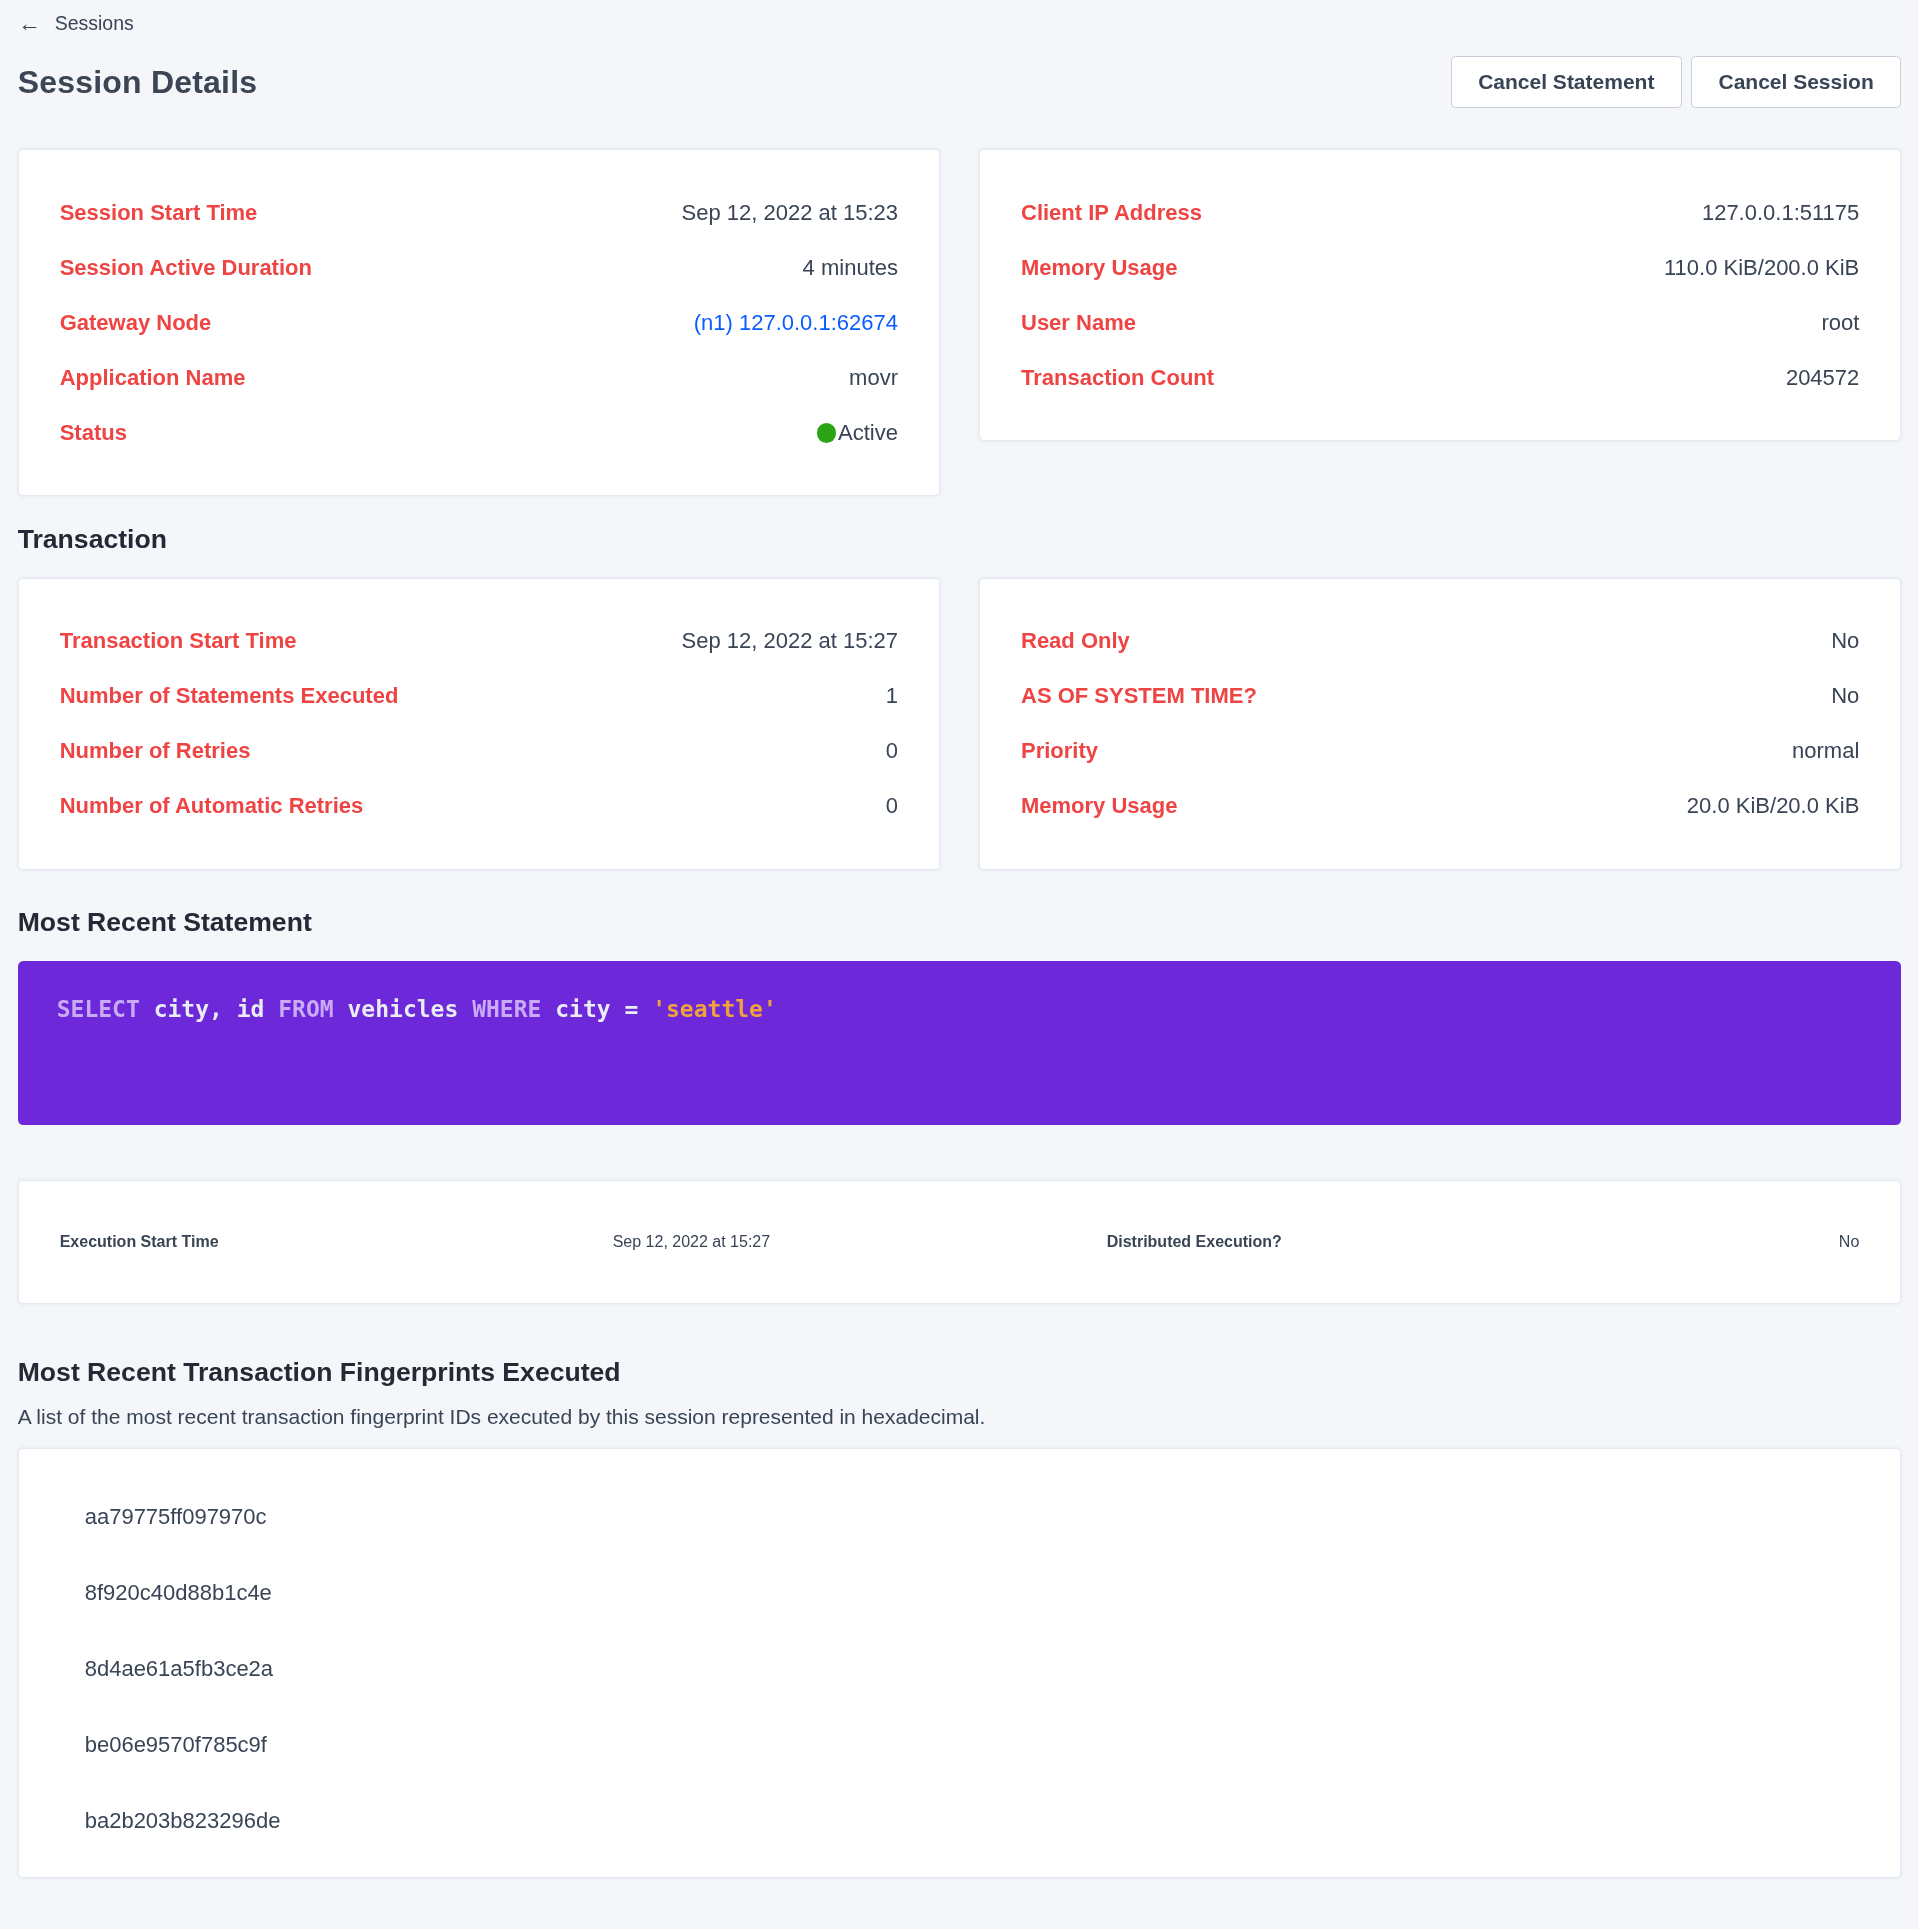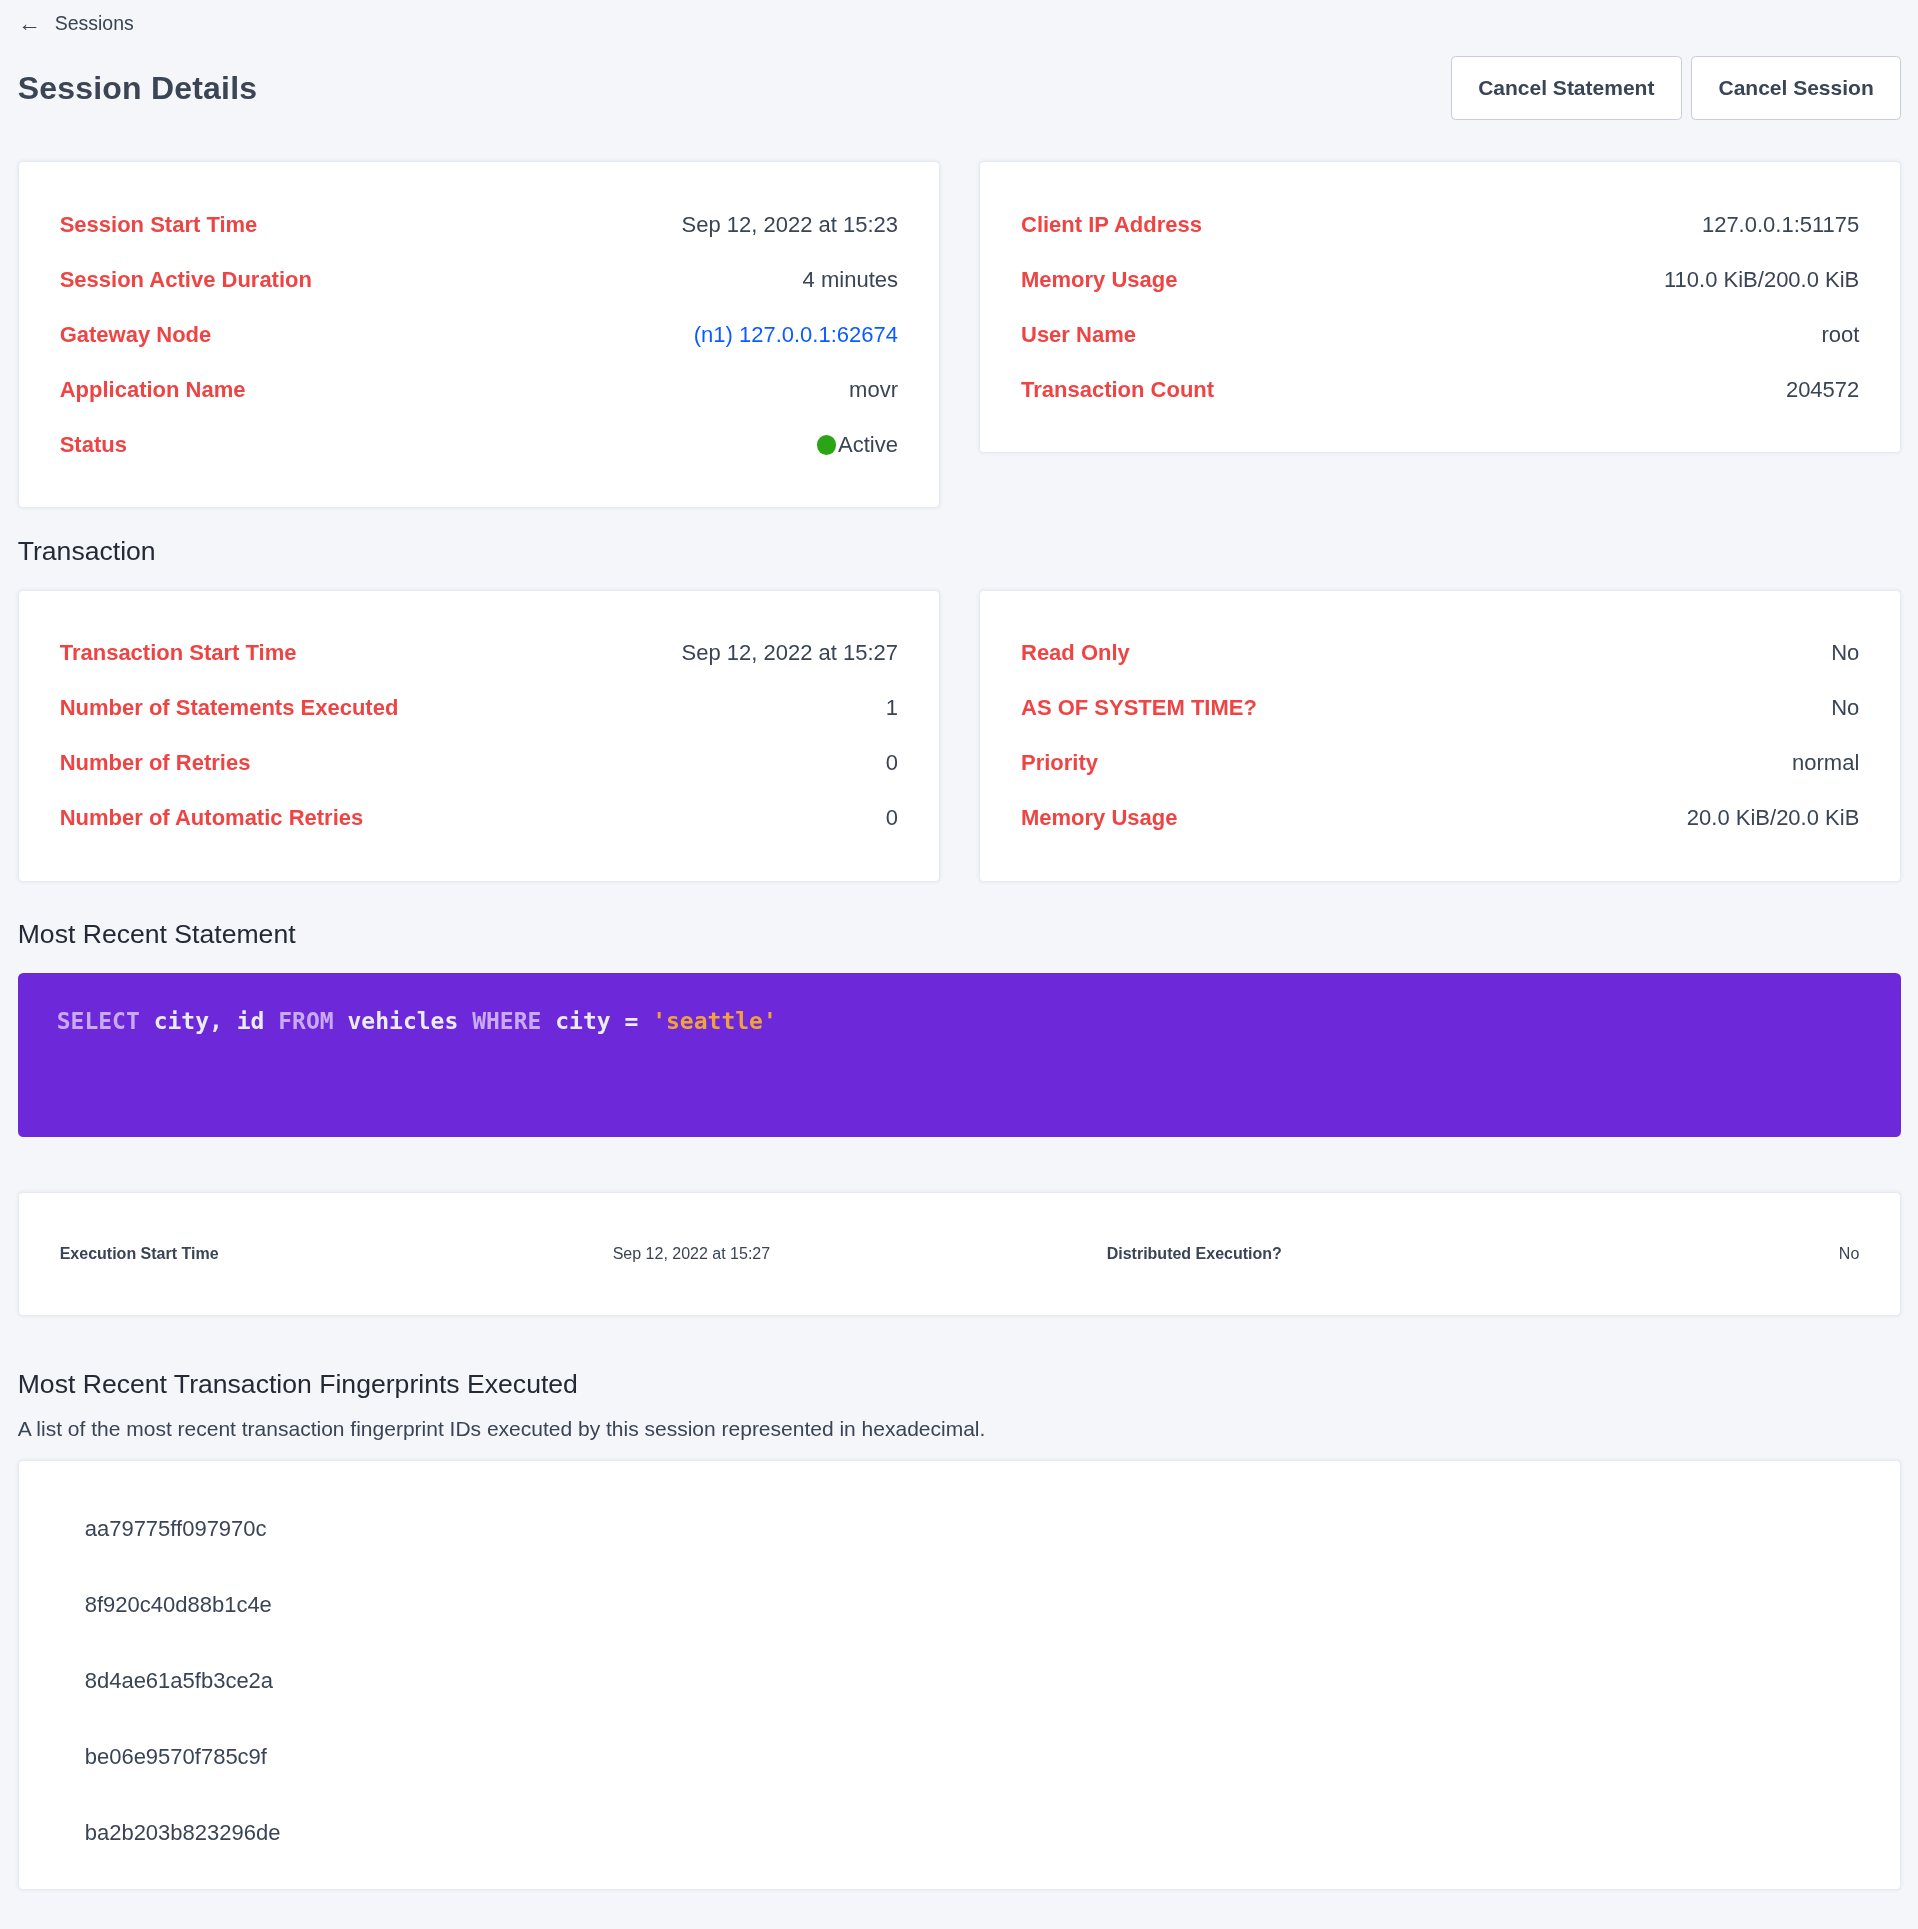--- a/index.html
+++ b/index.html
@@ -19,21 +19,21 @@
   }
   .back-link .arrow { font-size: 23px; line-height: 1; }
   .title-row {
     margin-top: 21px;
     display: flex; justify-content: space-between; align-items: center;
   }
   h1.page-title { font-size: 32px; font-weight: 700; color: #3b4554; letter-spacing: 0.2px; }
   .btn-group { display: flex; gap: 8.9px; }
   .btn {
     background: #ffffff; border: 0.9px solid #c8cdda; border-radius: 4.4px;
-    height: 64px; padding: 0 26.6px;
+    height: 52px; padding: 0 26.6px;
     font-family: "Liberation Sans", sans-serif;
     font-size: 21px; font-weight: 700; color: #394455;
     cursor: pointer; display: inline-flex; align-items: center;
   }
 
   
   .two-col {
     display: grid; grid-template-columns: 1fr 1fr; gap: 39px;
     align-items: start;
   }
@@ -51,21 +51,21 @@
   .detail-row .val { color: #394455; text-align: right; }
   .detail-row .val.link { color: #0b5cff; cursor: pointer; text-decoration: none; }
   .status-wrap { display: inline-flex; align-items: center; gap: 2px; }
   .dot {
     width: 19.5px; height: 19.5px; border-radius: 50%; background: #2ba516;
     display: inline-block;
   }
 
   
   h2.section-heading {
-    font-size: 26.6px; font-weight: 400; color: #242a35; line-height: 1.15;
+    font-size: 26.6px; font-weight: 700; color: #242a35; line-height: 1.15;
   }
   .h-transaction { margin-top: 28px; }
   .h-statement  { margin-top: 37px; }
   .h-fingerprints { margin-top: 53px; }
   .grid-gap { margin-top: 23px; }
 
   
   .code-block {
     margin-top: 23px; height: 164px; border-radius: 5.3px;
     background: #6d28d9; padding: 34px 39px;

